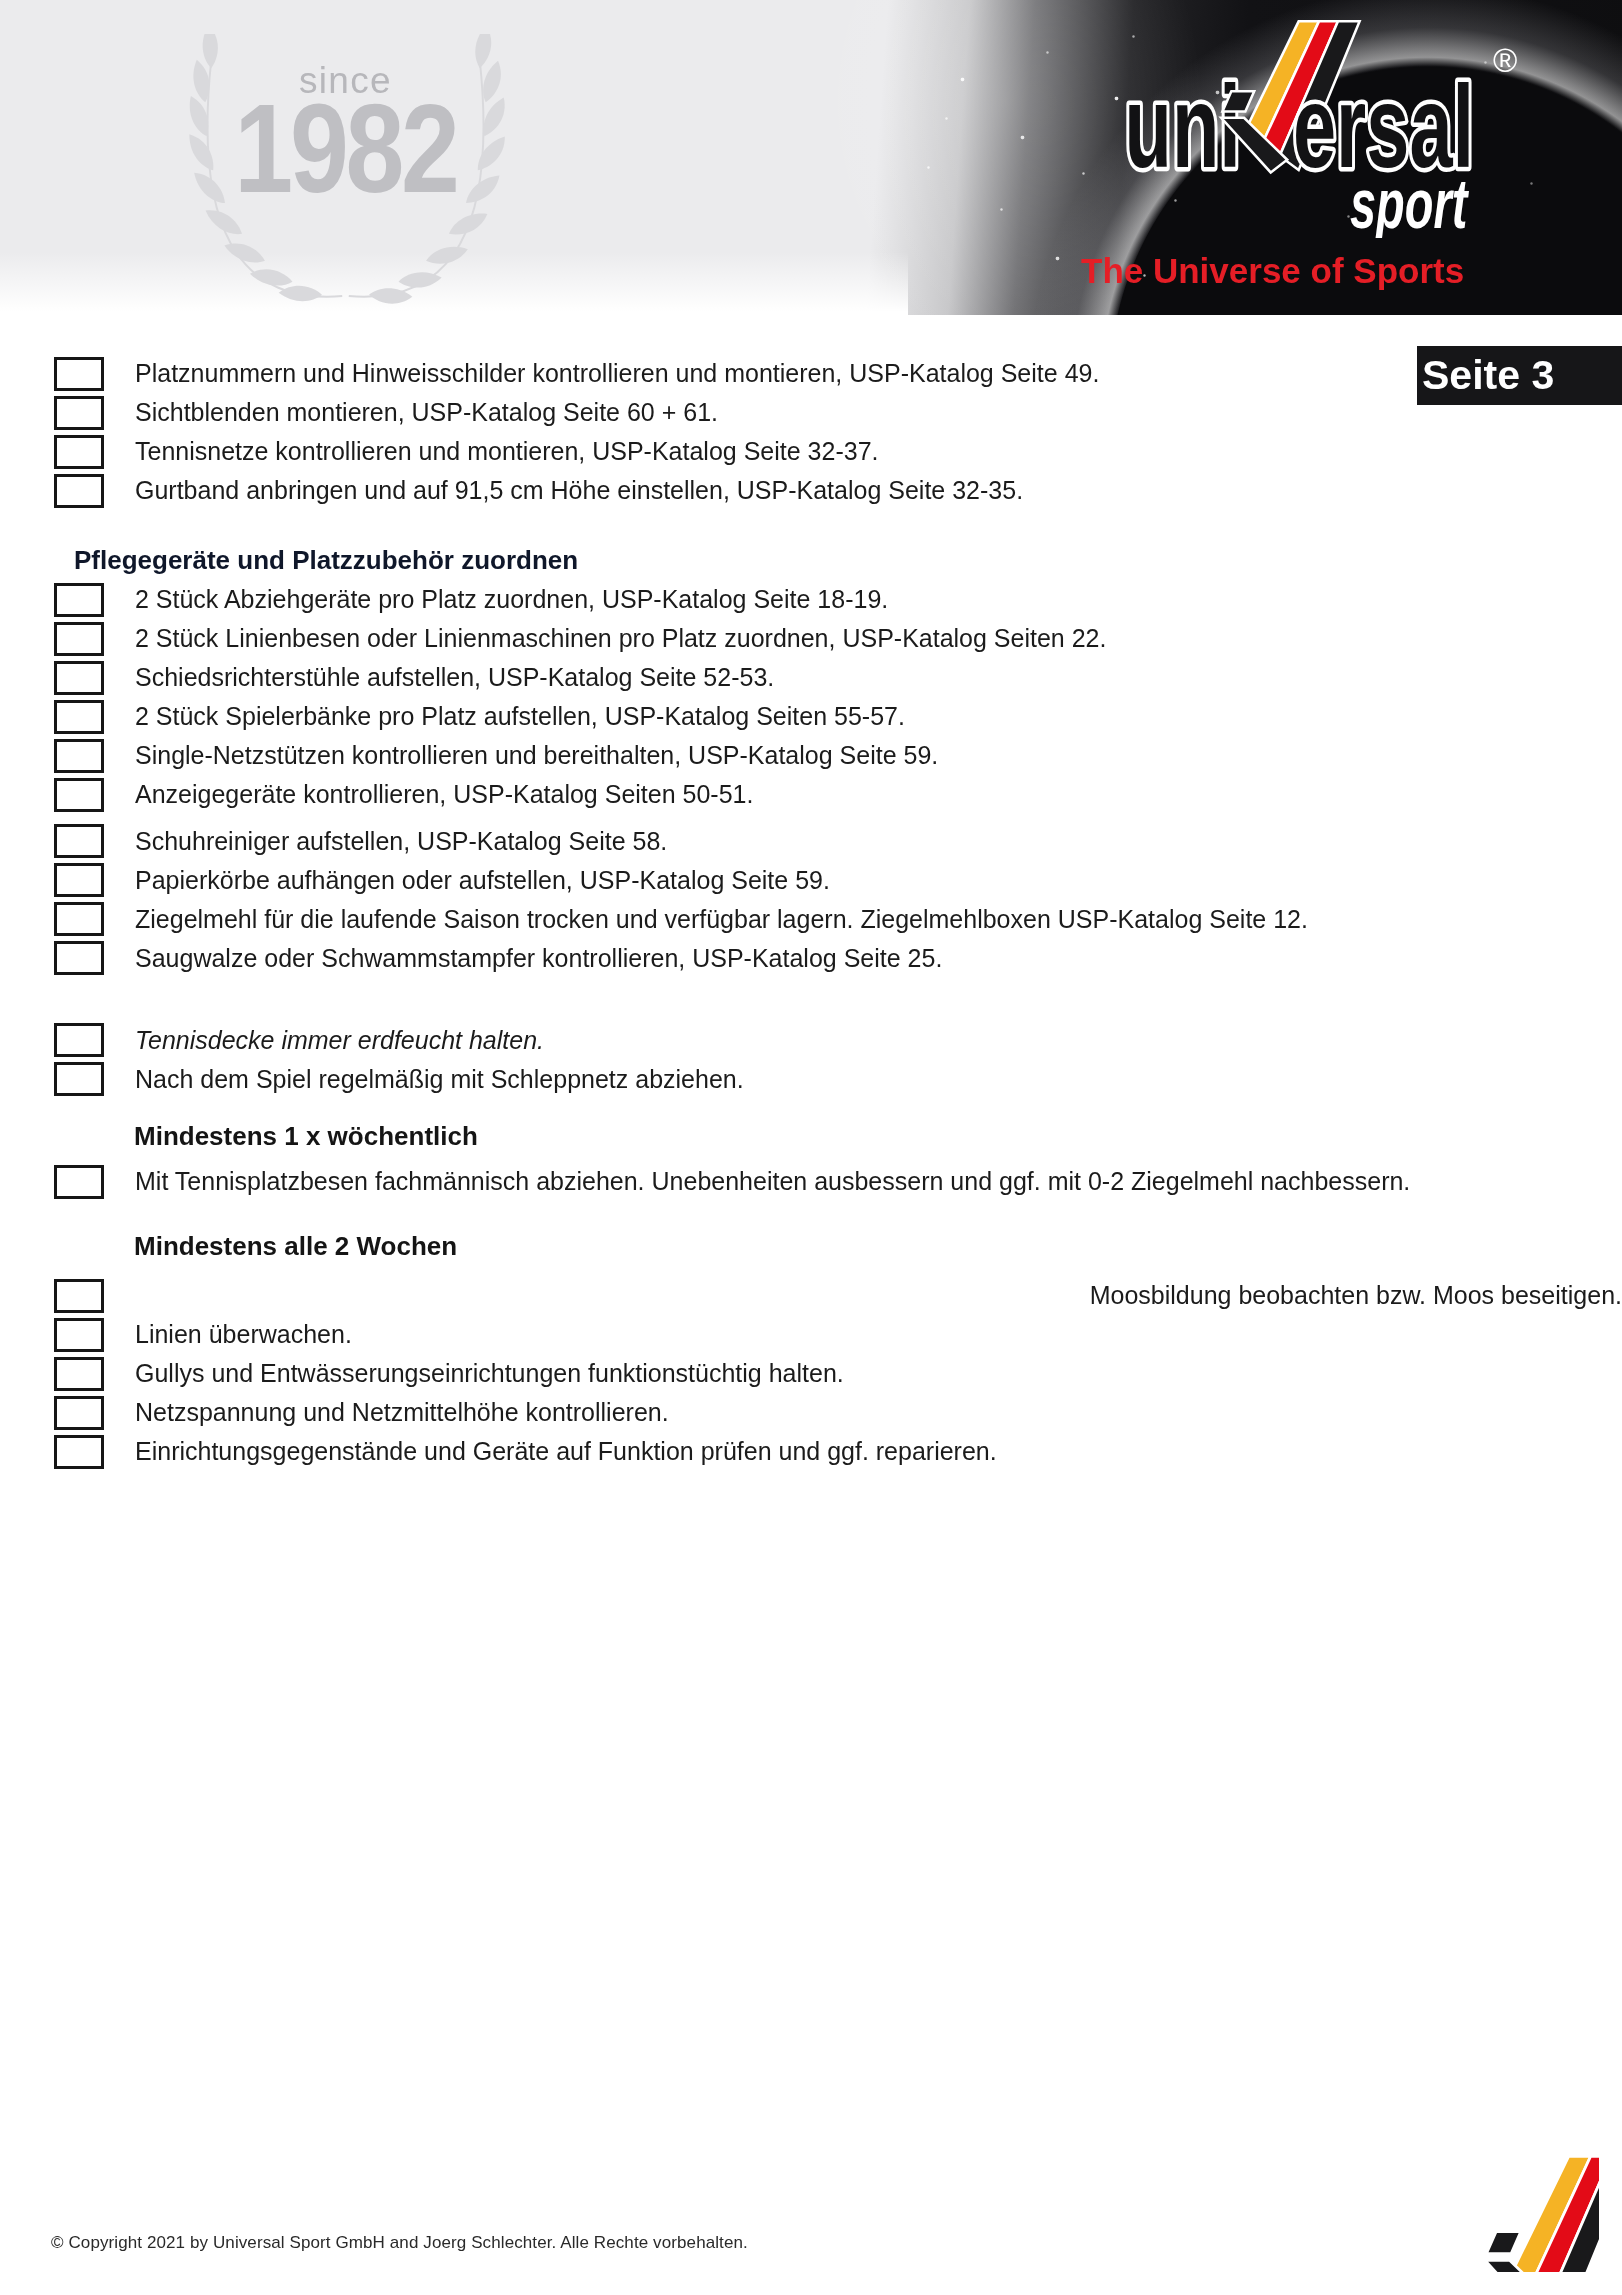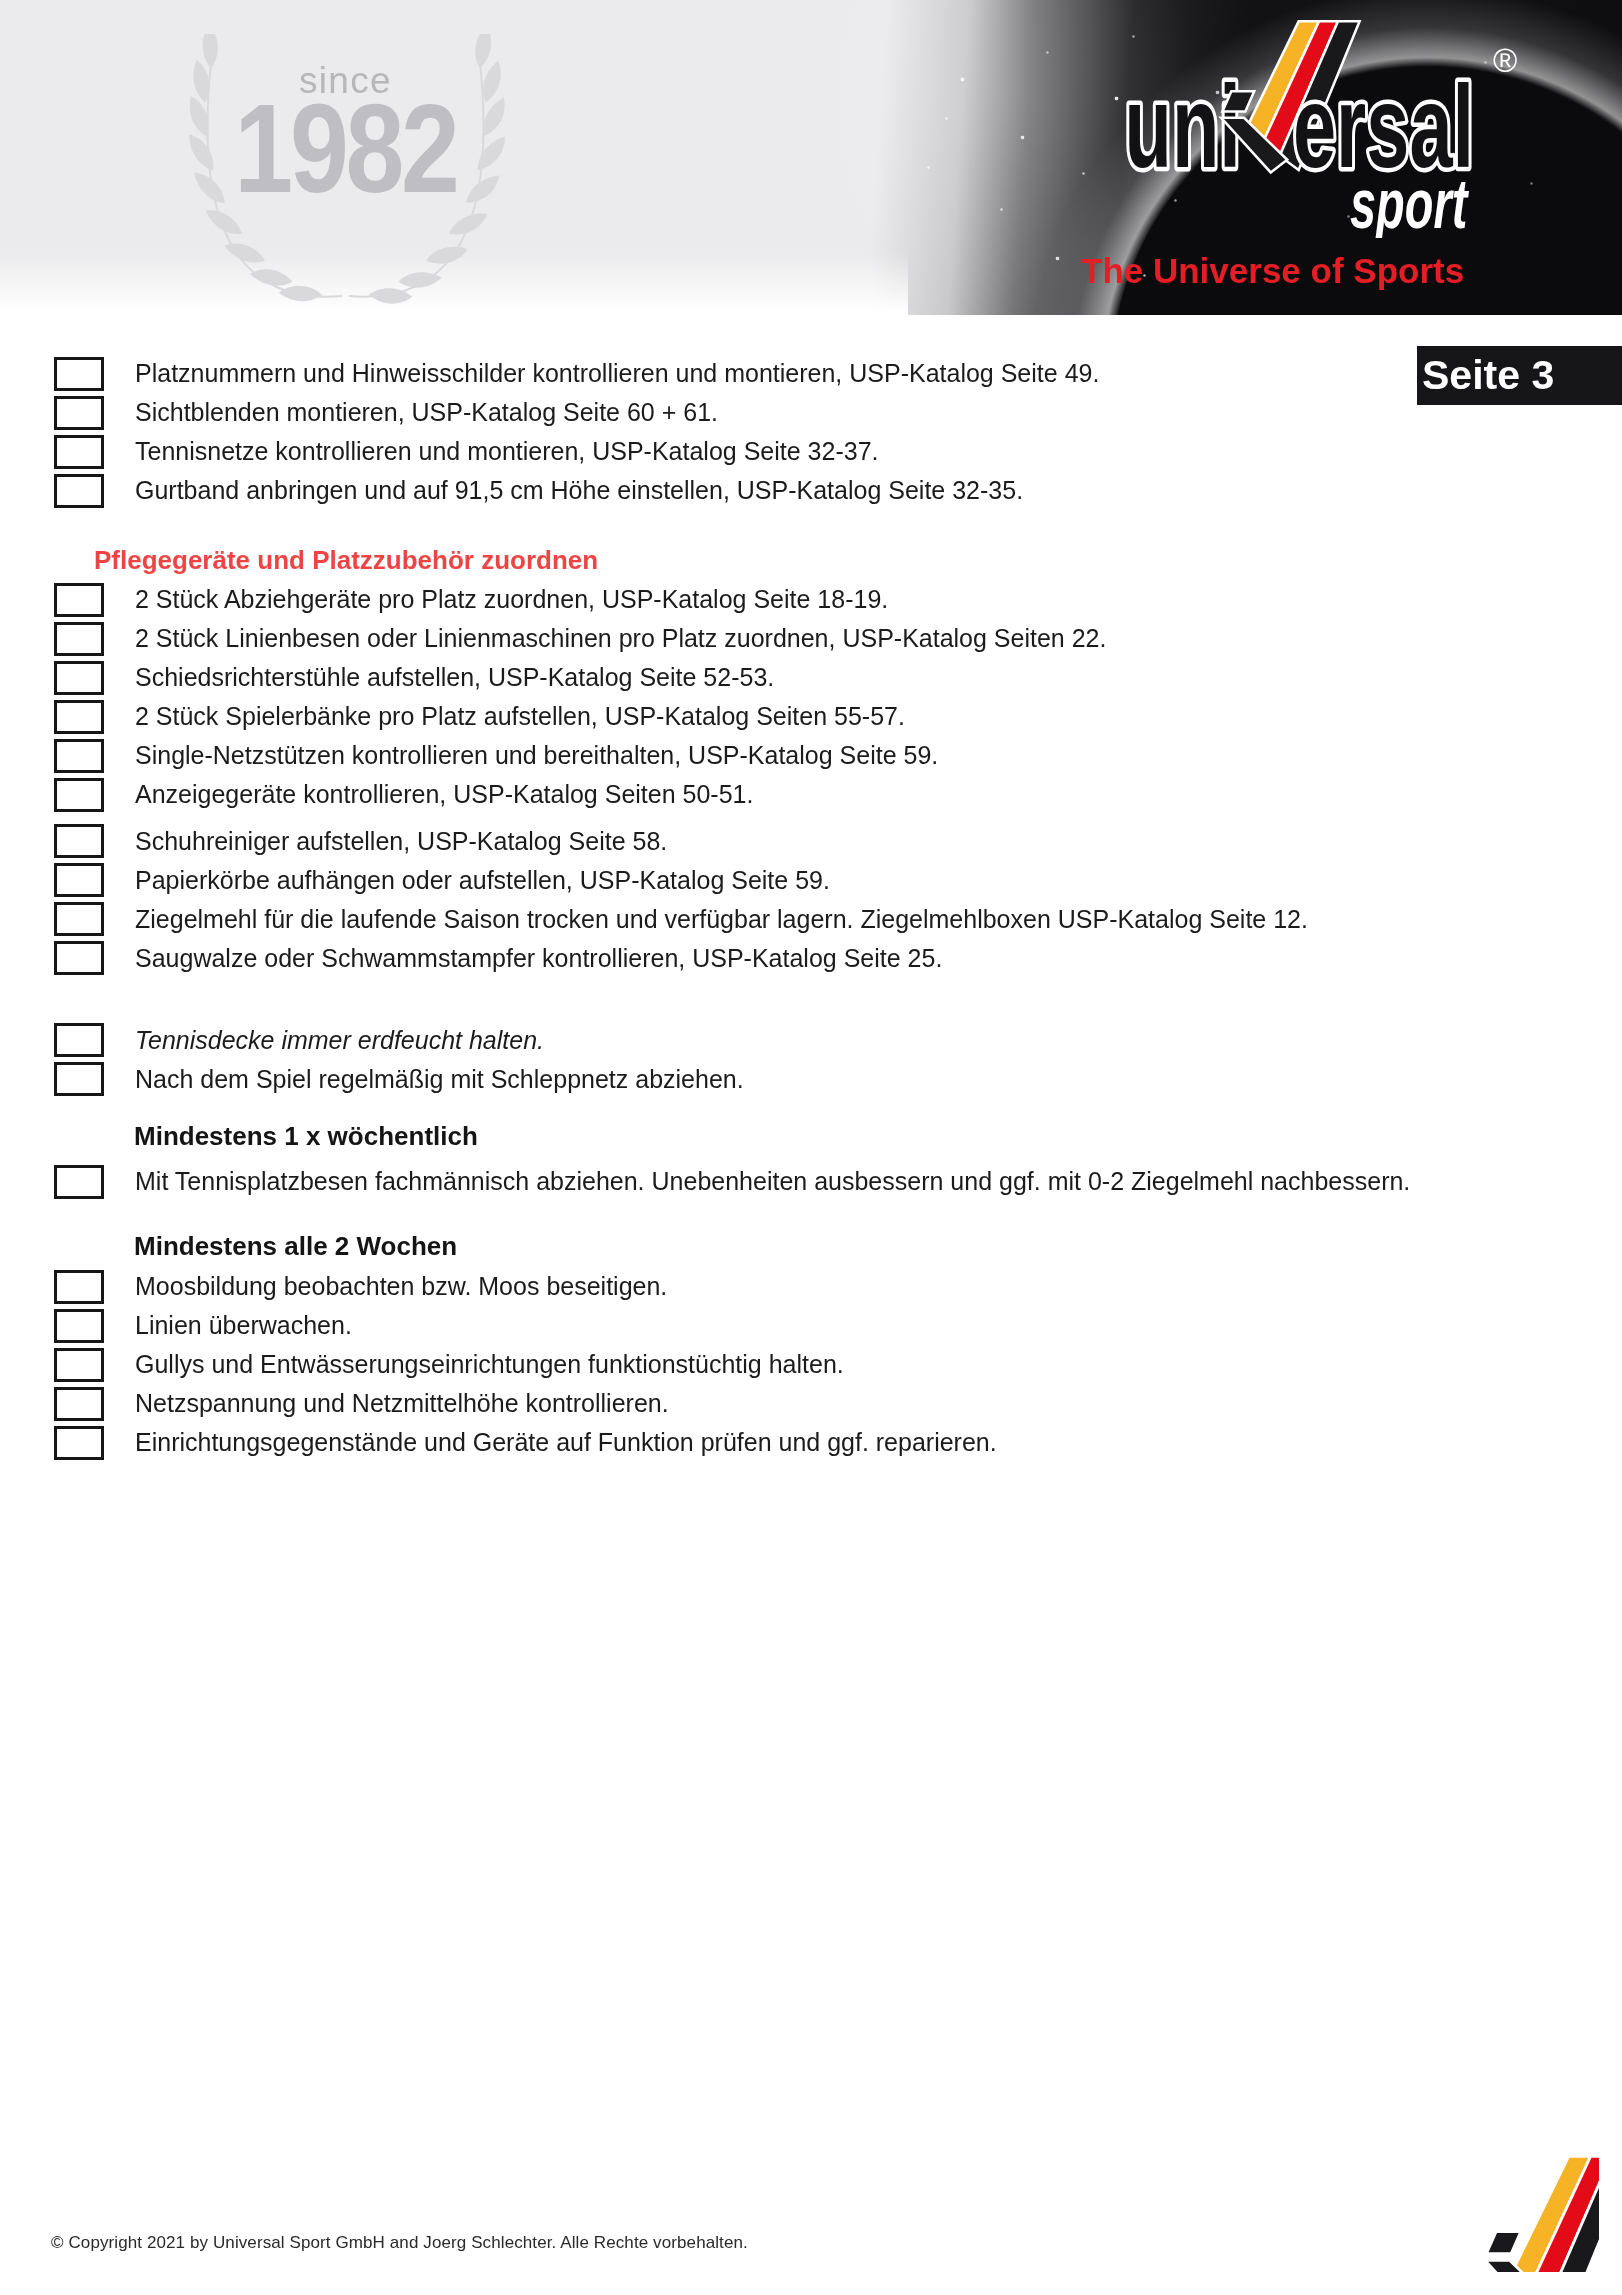--- a/index.html
+++ b/index.html
@@ -42,26 +42,26 @@
   .badge{position:absolute;right:0;top:346px;width:205px;height:59px;background:#161618;
          color:#fff;font-size:41px;font-weight:bold;line-height:59px;padding-left:5px;
          box-sizing:border-box;}
 
   
   .content{position:relative;}
   .row{display:flex;align-items:center;height:39px;}
   .box{flex:none;width:50px;height:34px;box-sizing:border-box;border:3.3px solid #161616;
        background:#fff;margin-left:54px;}
   .itm{margin-left:31px;font-size:25px;white-space:nowrap;color:#1b1b1b;}
-  .sec-h{margin:31px 0 0 94px;height:39px;line-height:39px;font-size:26px;font-weight:bold;color:#ef4444;}
+  .sec-h{margin:31px 0 0 74px;height:39px;line-height:39px;font-size:26px;font-weight:bold;color:#0f172a;}
   .big-h{margin:105px 0 0 43px;height:39px;line-height:39px;font-size:33px;font-weight:bold;
          color:#151515;letter-spacing:0.3px;}
   .sub-h{margin-left:134px;height:39px;line-height:39px;font-size:26px;font-weight:bold;color:#151515;}
   .mt12{margin-top:7.9px;} .mt66{margin-top:43px;font-style:italic;} .mt27{margin-top:17.7px;}
-  .mt10{margin-top:6.5px;} .mt40{margin-top:26px;} .mt2{margin-top:1px;} .mt59{margin-top:39px;}
+  .mt10{margin-top:6.5px;} .mt40{margin-top:26px;} .mt2{margin-top:10px;justify-content:space-between;} .mt59{margin-top:39px;}
 
   
   .copyright{position:absolute;left:51px;top:2233px;font-size:17px;color:#2a2a2a;letter-spacing:0.1px;}
   .footer-v{position:absolute;left:1480px;top:2154px;width:119px;height:118px;}
 </style>
 </head>
 <body>
 
 <div class="page">
 

